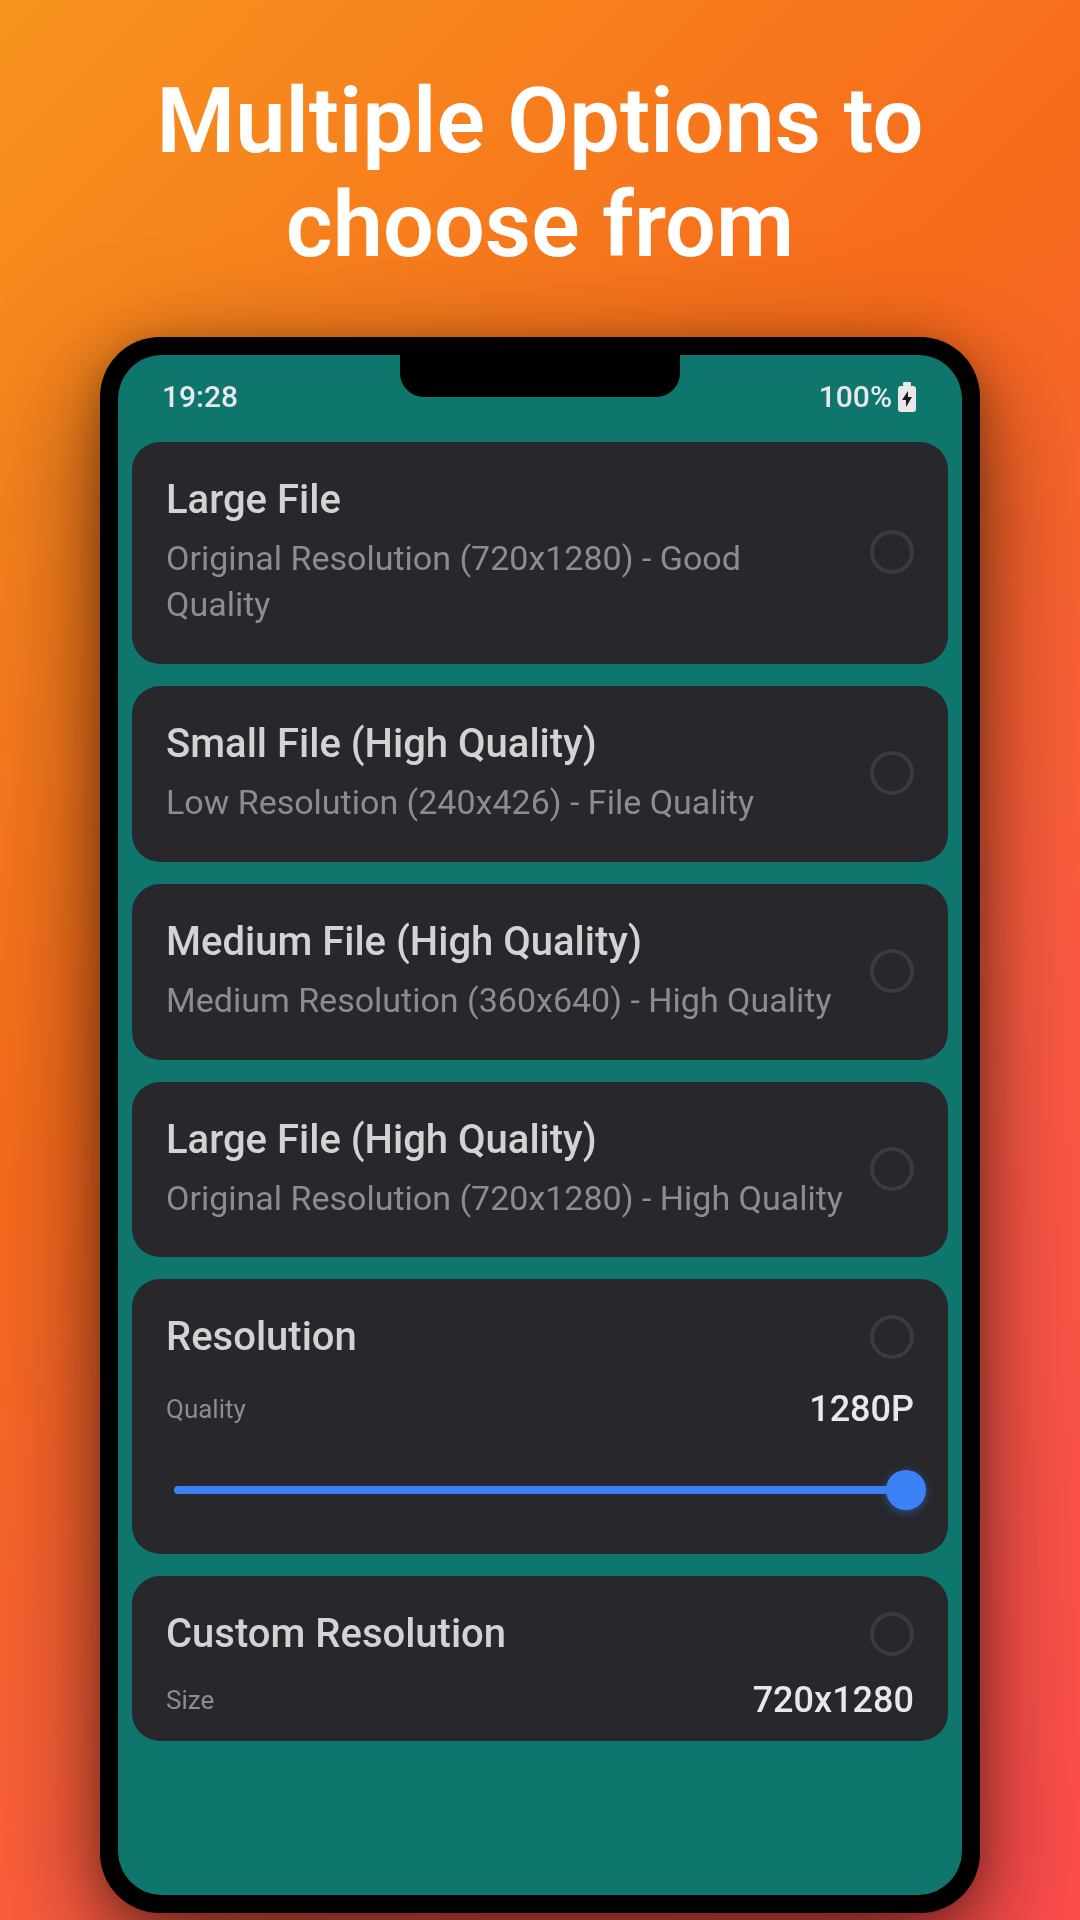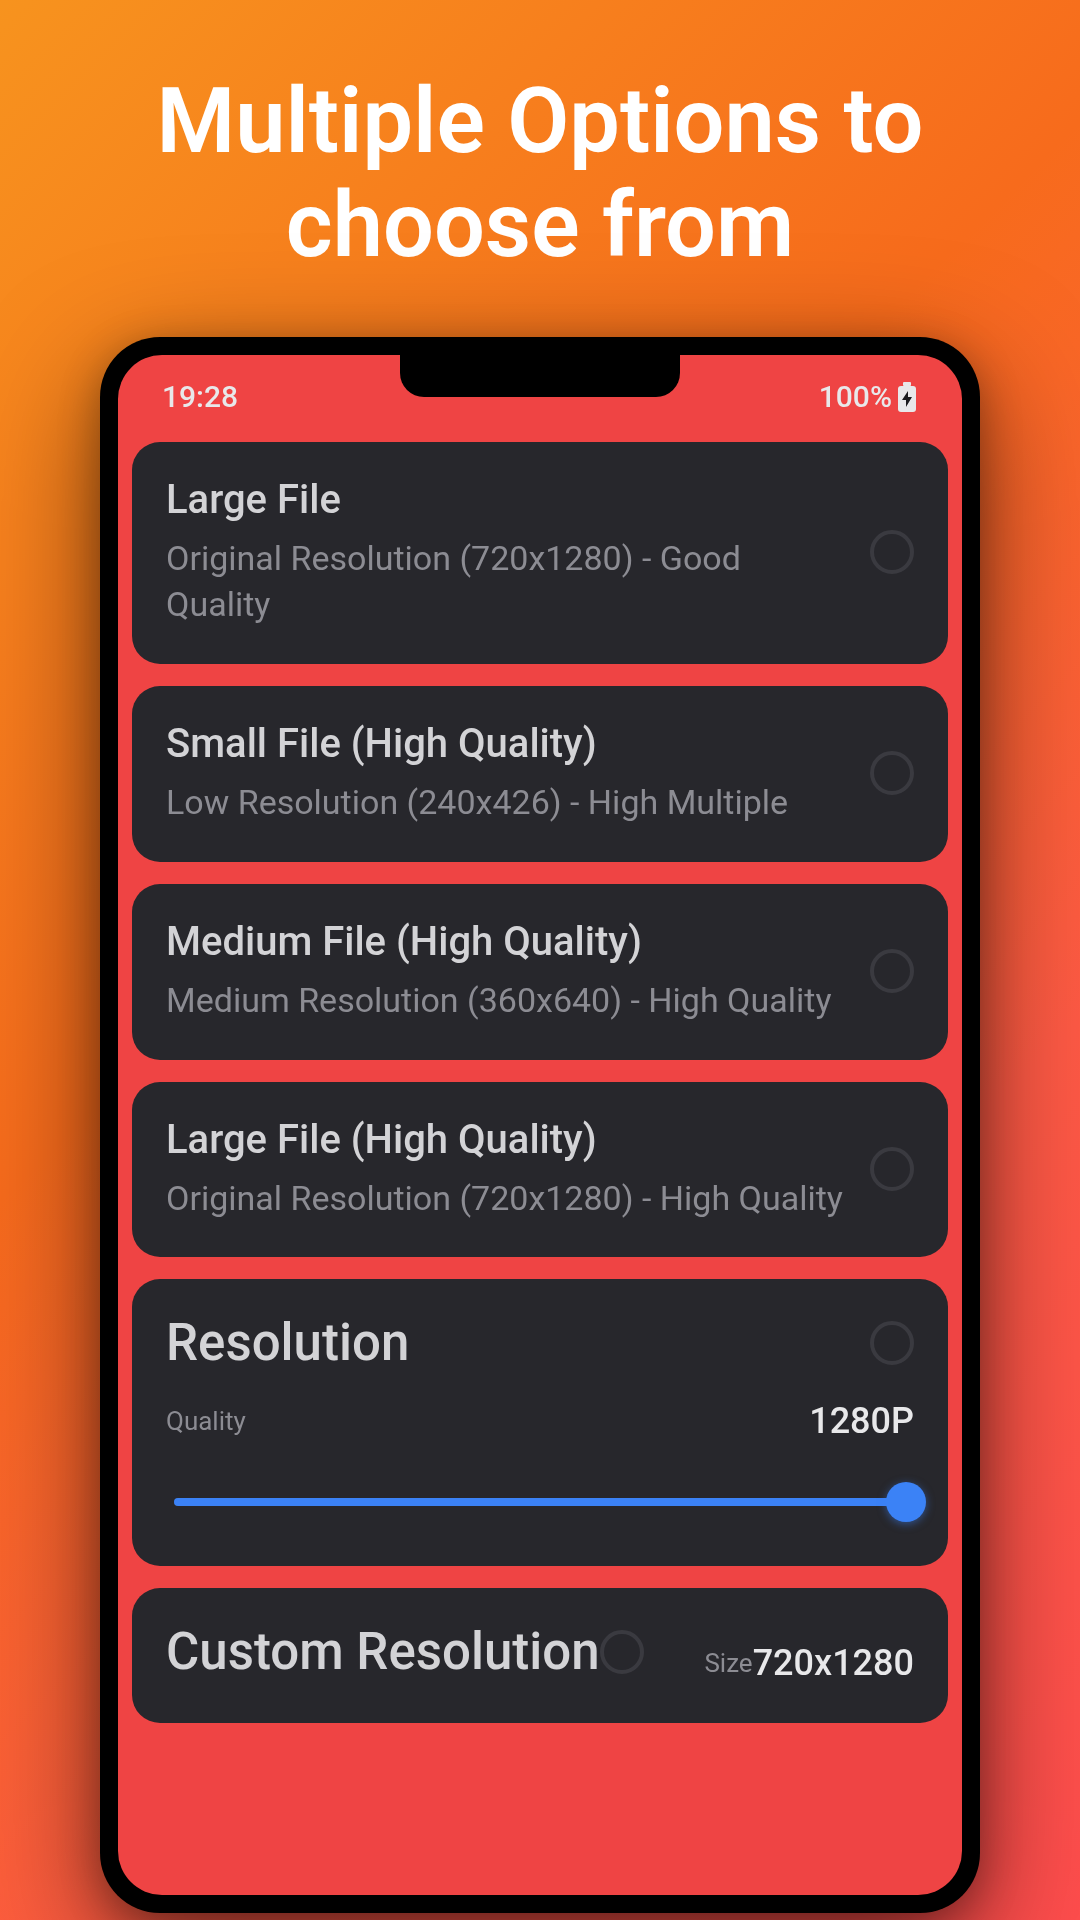--- a/index.html
+++ b/index.html
@@ -23,21 +23,21 @@
       width: 880px;
       margin: 0 auto;
       background: #000000;
       border-radius: 60px;
       padding: 18px;
       box-shadow: 0 40px 120px rgba(0,0,0,0.5), 0 10px 40px rgba(0,0,0,0.3);
       position: relative;
     }
     .phone-screen {
       width: 100%;
-      background: #ef4444;
+      background: #0f766e;
       border-radius: 44px;
       overflow: hidden;
       position: relative;
       min-height: 1540px;
     }
     .notch {
       position: absolute;
       top: 0;
       left: 50%;
       transform: translateX(-50%);
@@ -108,21 +108,21 @@
       padding: 34px 34px 44px;
     }
     .reso-header {
       display: flex;
       align-items: center;
       justify-content: space-between;
       margin-bottom: 28px;
     }
     .reso-title {
       color: #d3d3d6;
-      font-size: 51px;
+      font-size: 40px;
       font-weight: 500;
     }
     .reso-row {
       display: flex;
       align-items: center;
       justify-content: space-between;
       margin-bottom: 40px;
     }
     .reso-label {
       color: #8c8c93;
@@ -160,21 +160,21 @@
       top: 50%;
       transform: translate(-50%, -50%);
       left: 100%;
       width: 40px;
       height: 40px;
       border-radius: 50%;
       background: #3b82f6;
       box-shadow: 0 2px 8px rgba(59,130,246,0.5);
     }
     .card-custom {
-      flex-direction: row;
+      flex-direction: column;
       align-items: stretch;
       gap: 0;
       padding: 34px 34px 20px;
     }
     .custom-header {
       display: flex;
       align-items: center;
       justify-content: space-between;
       margin-bottom: 22px;
     }
@@ -213,21 +213,21 @@
         <div class="card-text">
           <div class="card-title">Large File</div>
           <div class="card-sub">Original Resolution (720x1280) - Good Quality</div>
         </div>
         <div class="radio"></div>
       </div>
 
       <div class="card">
         <div class="card-text">
           <div class="card-title">Small File (High Quality)</div>
-          <div class="card-sub">Low Resolution (240x426) - High Multiple</div>
+          <div class="card-sub">Low Resolution (240x426) - File Quality</div>
         </div>
         <div class="radio"></div>
       </div>
 
       <div class="card">
         <div class="card-text">
           <div class="card-title">Medium File (High Quality)</div>
           <div class="card-sub">Medium Resolution (360x640) - High Quality</div>
         </div>
         <div class="radio"></div>

